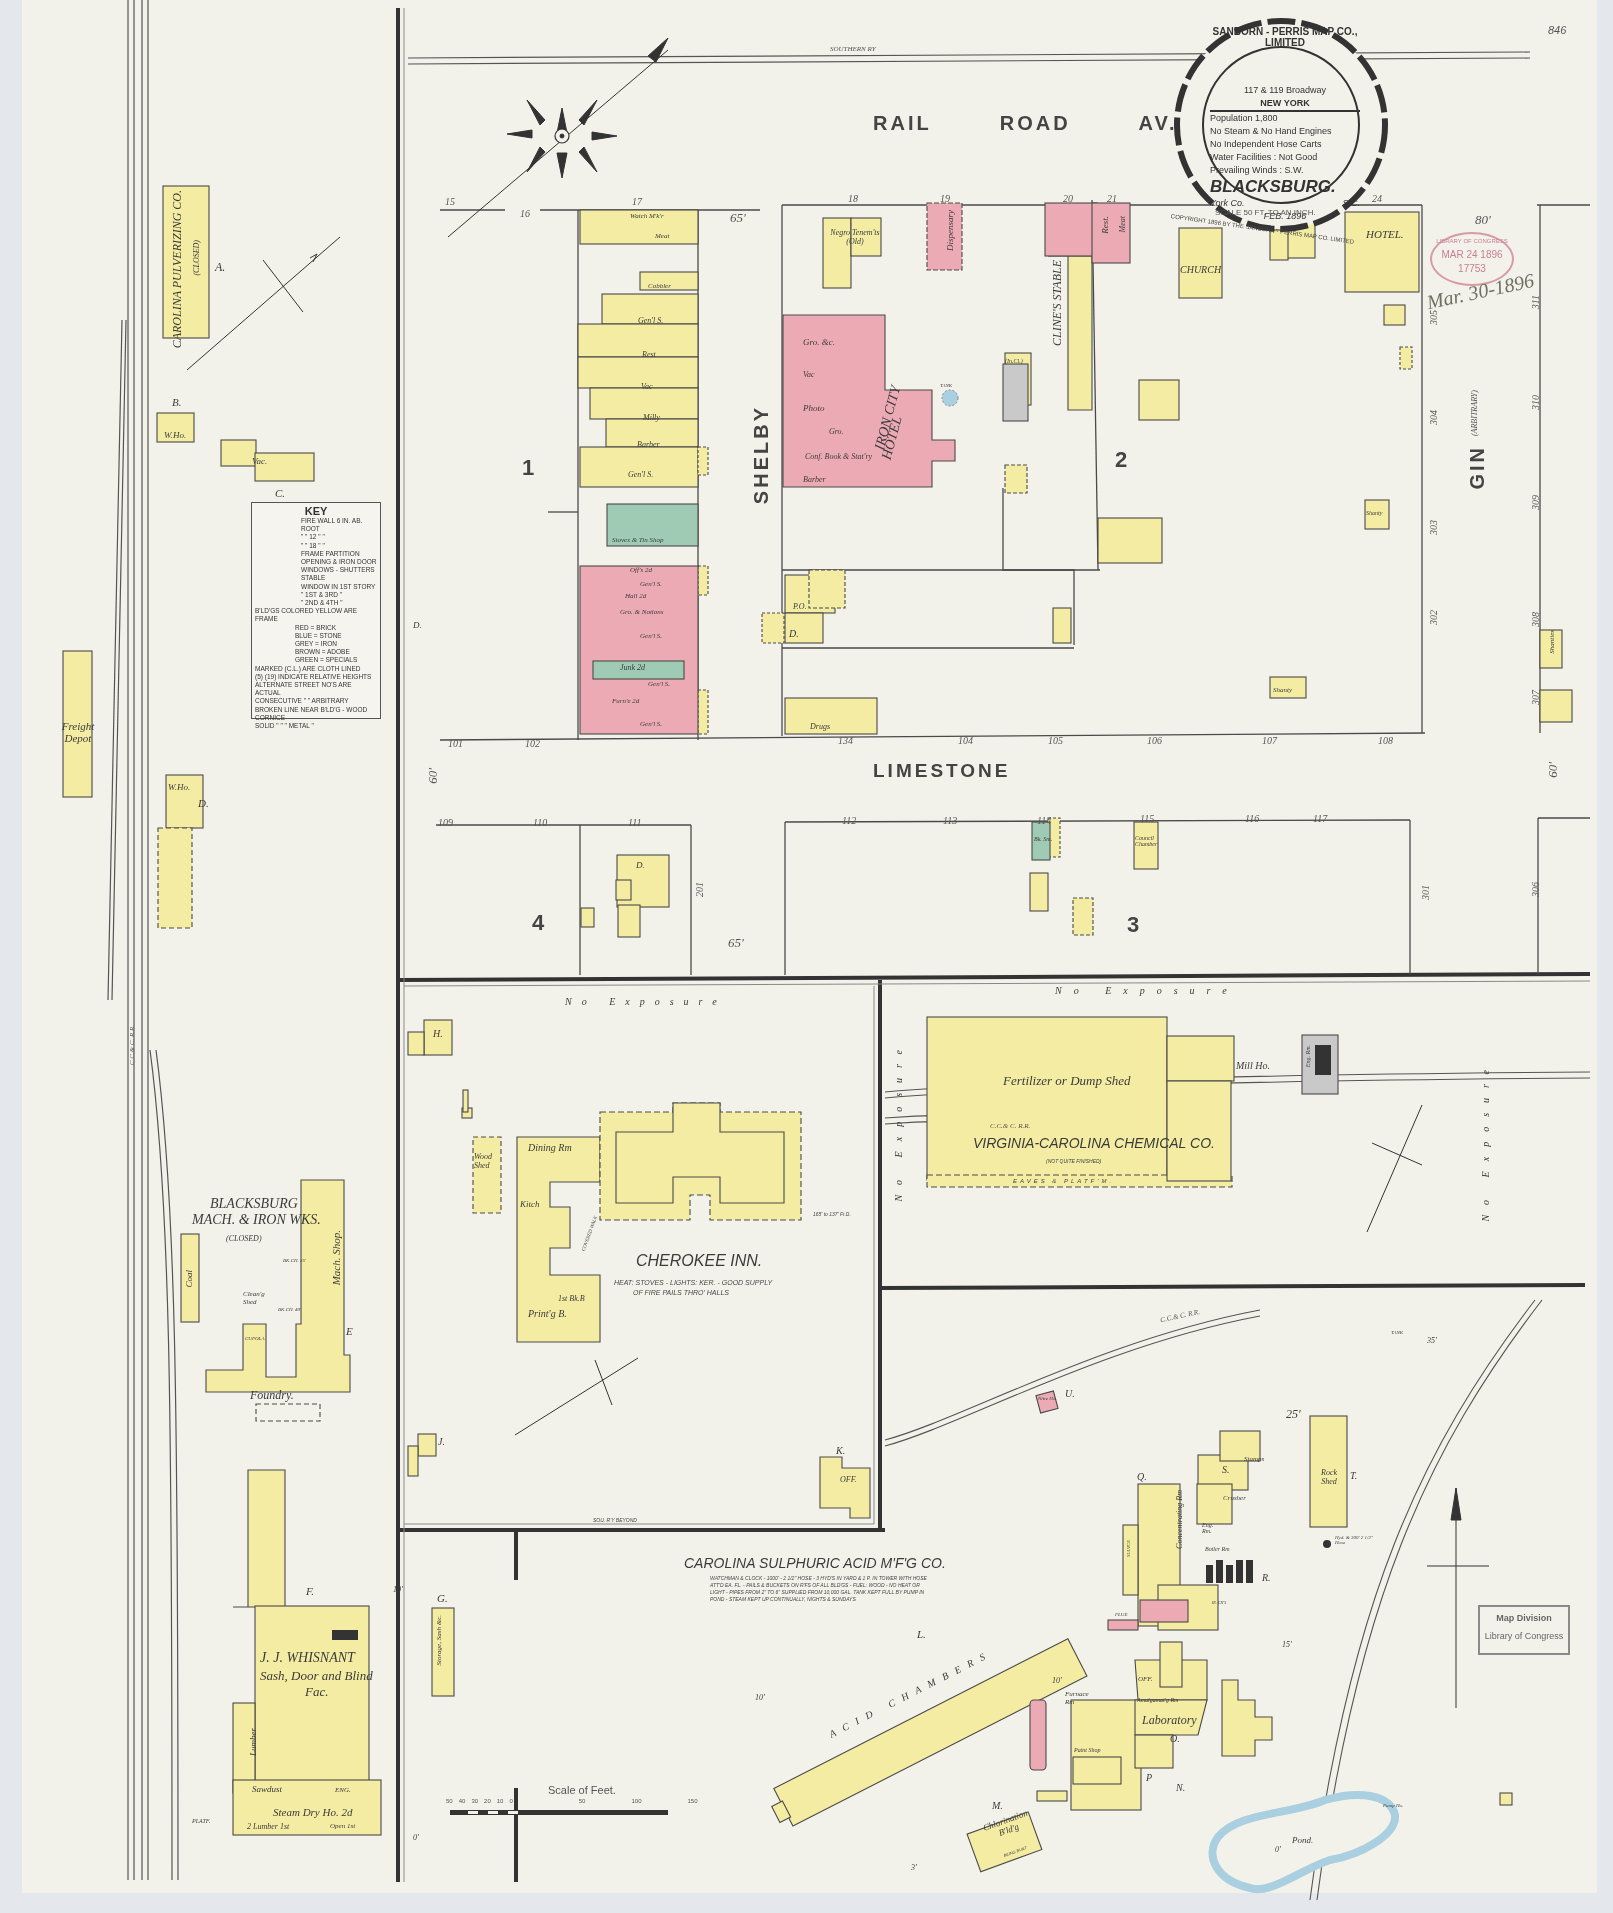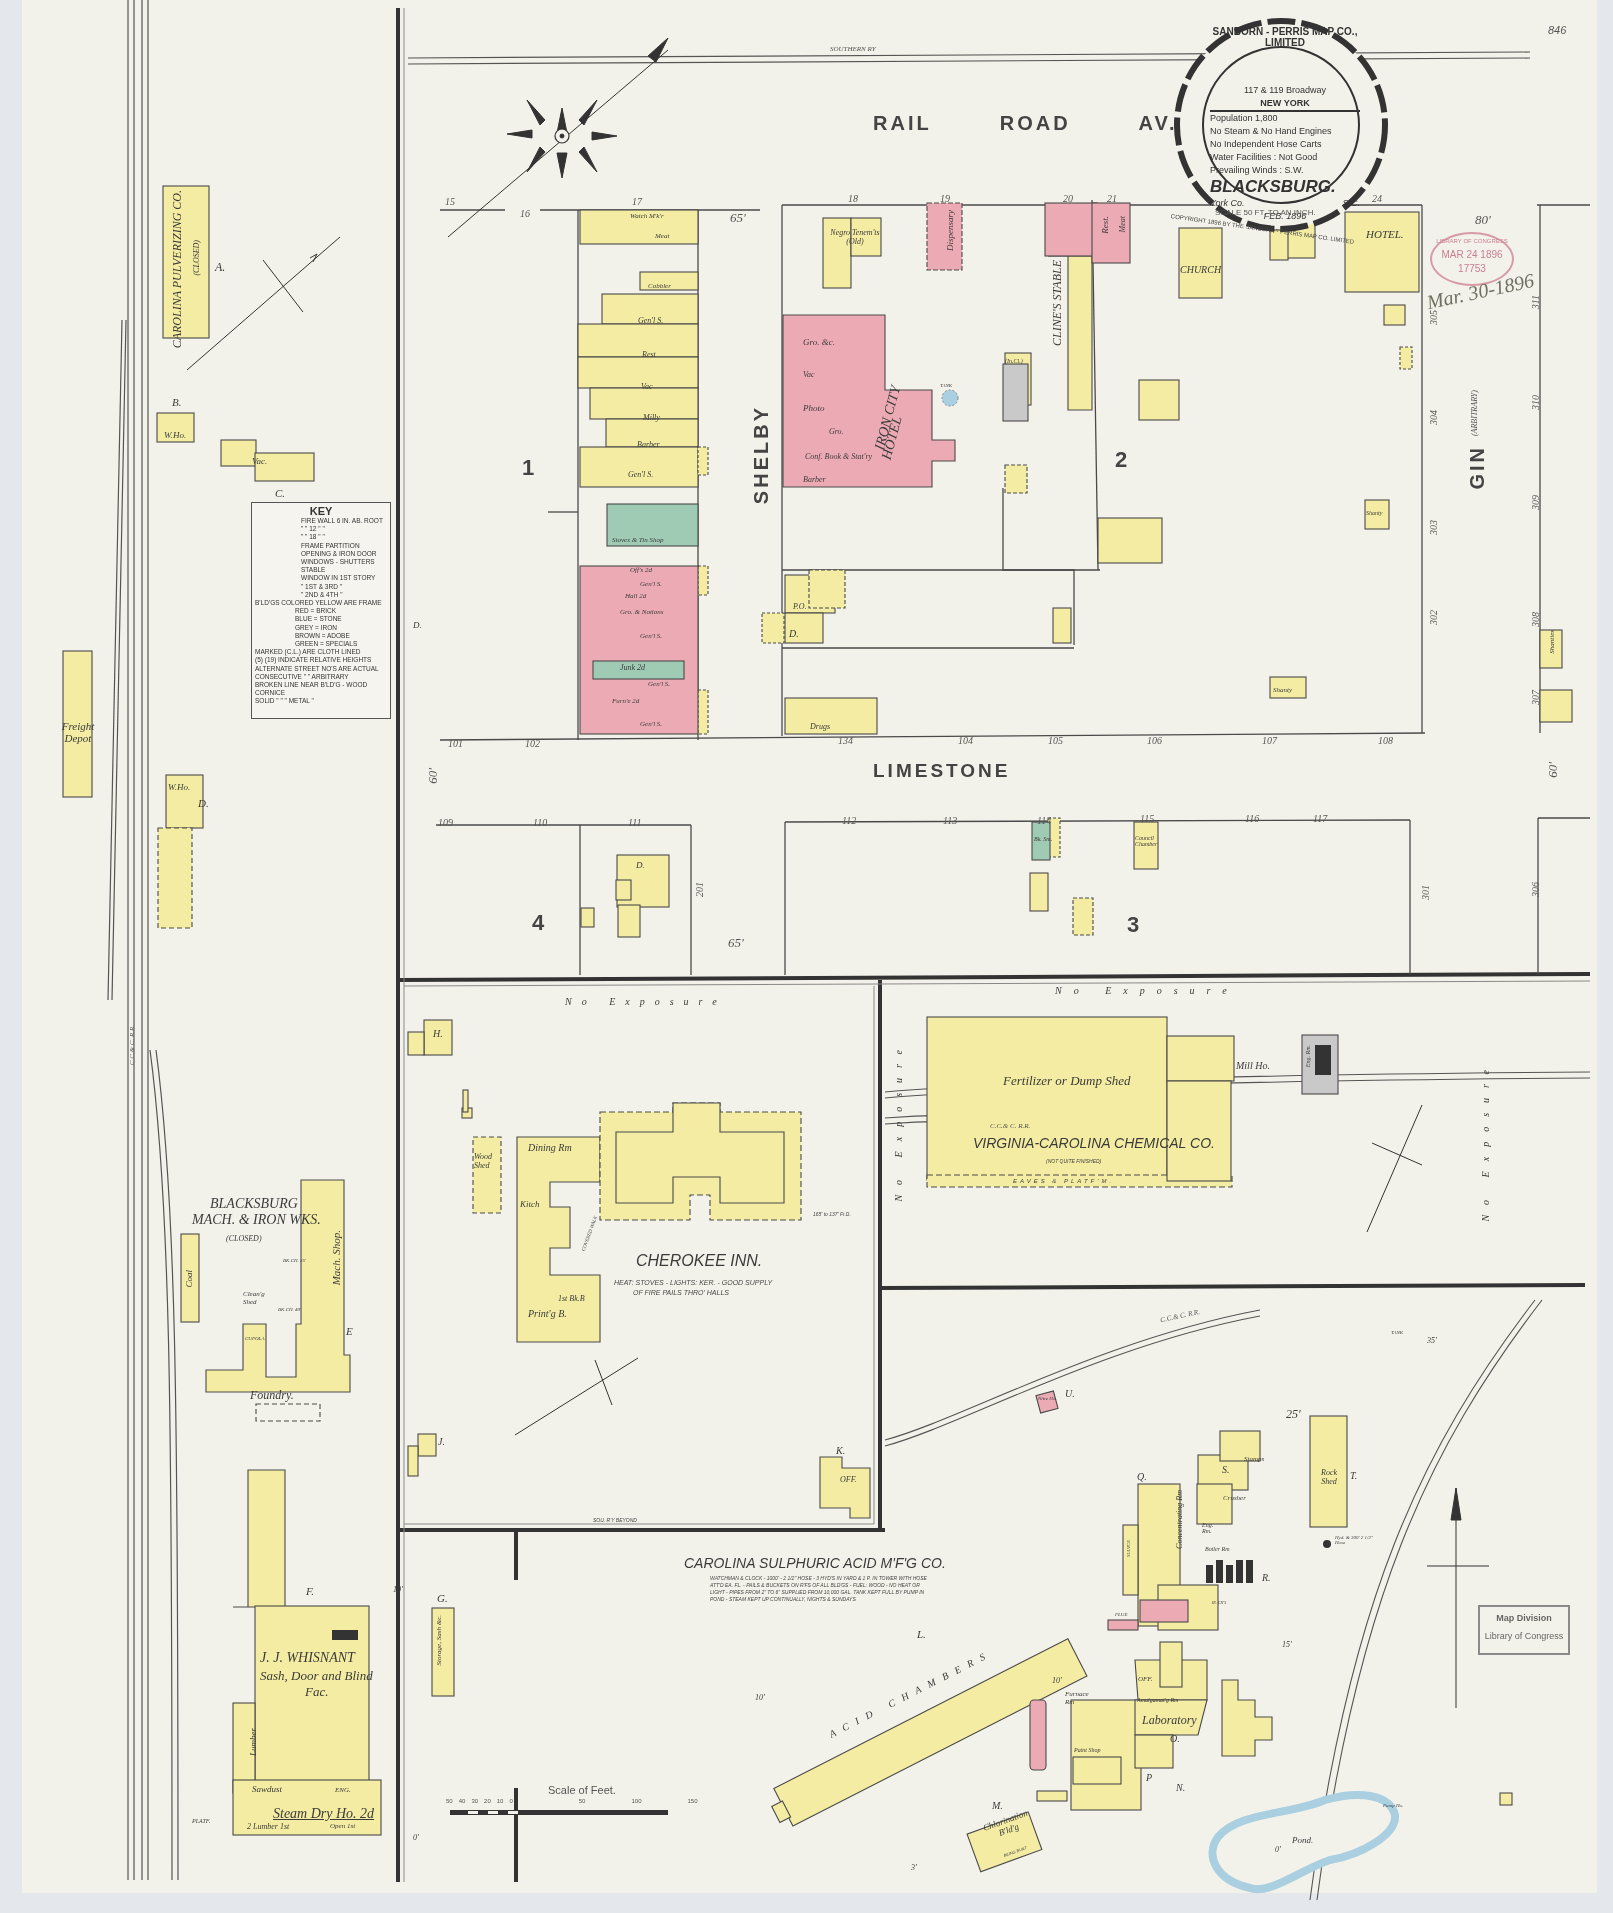--- a/index.html
+++ b/index.html
@@ -5,21 +5,21 @@
   html,body{margin:0;padding:0;}
   body{width:1613px;height:1913px;background:#e4e8ec;position:relative;overflow:hidden;font-family:"Liberation Sans",sans-serif;color:#3a3a3a;}
   .sheet{position:absolute;left:22px;top:0;width:1575px;height:1893px;background:#f3f2ea;}
   .abs{position:absolute;}
   .svgmap{position:absolute;left:0;top:0;}
   .lbl{position:absolute;font-family:"Liberation Serif",serif;font-style:italic;color:#3b3b3b;white-space:nowrap;}
   .street{position:absolute;font-family:"Liberation Sans",sans-serif;font-weight:bold;color:#444;letter-spacing:3px;white-space:nowrap;}
   .block-num{position:absolute;font-family:"Liberation Sans",sans-serif;font-size:22px;font-weight:bold;color:#444;}
   .num{position:absolute;font-family:"Liberation Serif",serif;font-style:italic;font-size:10px;color:#555;white-space:nowrap;}
   .vert{writing-mode:vertical-rl;transform:rotate(180deg);}
-  .key{position:absolute;left:251px;top:502px;width:140px;height:217px;background:#f5f4ee;border:1px solid #555;font-size:6.5px;color:#333;font-family:"Liberation Sans",sans-serif;line-height:8.2px;padding:2px 3px;box-sizing:border-box;}
+  .key{position:absolute;left:251px;top:502px;width:130px;height:217px;background:#f5f4ee;border:1px solid #555;font-size:6.5px;color:#333;font-family:"Liberation Sans",sans-serif;line-height:8.2px;padding:2px 3px;box-sizing:border-box;}
   .key .title{font-size:11px;font-weight:bold;text-align:center;line-height:12px;}
   .seal{position:absolute;left:1172px;top:16px;width:218px;height:218px;}
   .seal-text{position:absolute;left:1210px;top:84px;width:150px;font-family:"Liberation Sans",sans-serif;font-size:9px;line-height:13px;color:#333;}
   .stamp{position:absolute;left:1430px;top:232px;width:80px;height:50px;border:2px solid #d89aa5;border-radius:50%;color:#c9808f;font-size:10px;text-align:center;line-height:14px;}
   .stamp2{position:absolute;left:1478px;top:1605px;width:88px;height:46px;border:2px solid #8a8a8a;color:#666;font-size:9px;text-align:center;}
   .handwrite{position:absolute;left:1426px;top:280px;font-family:"Liberation Serif",serif;font-style:italic;font-size:20px;color:#6f6f62;transform:rotate(-12deg);}
   .title-big{position:absolute;font-family:"Liberation Sans",sans-serif;font-style:italic;color:#3b3b3b;white-space:nowrap;}
   .note{position:absolute;font-family:"Liberation Sans",sans-serif;font-size:7px;line-height:9px;color:#444;font-style:italic;}
 </style>
 </head>
@@ -419,21 +419,21 @@
 <div class="lbl" style="left:283px;top:1258px;font-size:5px;">BK.CH. 25'</div>
 <div class="lbl" style="left:278px;top:1307px;font-size:5px;">BK.CH. 40'</div>
 
 <div class="lbl" style="left:306px;top:1585px;font-size:11px;">F.</div>
 <div class="lbl" style="left:260px;top:1650px;font-size:14px;">J. J. WHISNANT</div>
 <div class="lbl" style="left:260px;top:1668px;font-size:13px;">Sash, Door and Blind</div>
 <div class="lbl" style="left:305px;top:1684px;font-size:13px;">Fac.</div>
 <div class="lbl vert" style="left:248px;top:1728px;font-size:9px;">Lumber</div>
 <div class="lbl" style="left:252px;top:1784px;font-size:9px;">Sawdust</div>
 <div class="lbl" style="left:335px;top:1786px;font-size:7px;">ENG.</div>
-<div class="lbl" style="left:273px;top:1806px;font-size:14px;text-decoration:underline;">Steam Dry Ho. 2d</div>
+<div class="lbl" style="left:273px;top:1806px;font-size:11px;">Steam Dry Ho. 2d</div>
 <div class="lbl" style="left:247px;top:1822px;font-size:8px;">2 Lumber 1st</div>
 <div class="lbl" style="left:330px;top:1822px;font-size:7px;">Open 1st</div>
 <div class="lbl" style="left:192px;top:1818px;font-size:6px;">PLATF.</div>
 <div class="lbl" style="left:393px;top:1585px;font-size:8px;">10'</div>
 <div class="lbl" style="left:413px;top:1833px;font-size:8px;">0'</div>
 <div class="lbl" style="left:437px;top:1592px;font-size:11px;">G.</div>
 <div class="lbl vert" style="left:435px;top:1615px;font-size:7px;">Storage, Sash &amp;c.</div>
 
 <div class="lbl" style="left:630px;top:212px;font-size:7px;">Watch M'k'r</div>
 <div class="lbl" style="left:655px;top:232px;font-size:7px;">Meat</div>

